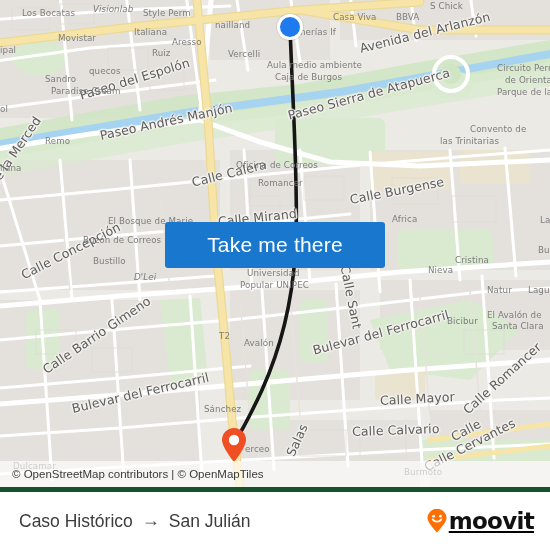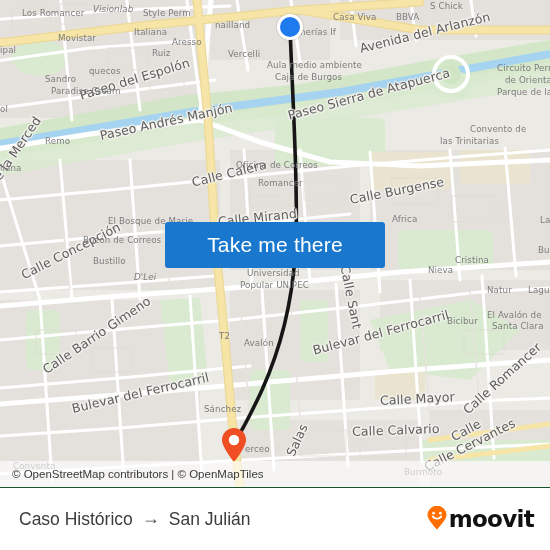--- a/index.html
+++ b/index.html
@@ -69,21 +69,21 @@
     cursor: pointer;
     padding: 4px;
     letter-spacing: .2px;
   }
   
   #footer {
     position: absolute;
     left: 0; top: 487px;
     width: 550px; height: 63px;
     background: #ffffff;
-    border-top: 1px solid #14532d;
+    border-top: 5px solid #14532d;
     display: flex;
     align-items: center;
     justify-content: space-between;
     box-sizing: border-box;
     padding: 0 16px 0 19px;
   }
   #route-title {
     display: flex;
     align-items: center;
     gap: 9px;
@@ -93,21 +93,23 @@
   }
   #route-title .arrow {
     font-size: 18px;
     color: #4a4a4a;
     line-height: 1;
     position: relative;
     top: -1px;
   }
   #brand {
     display: flex;
+    align-items: center;
     gap: 1px;
+    text-decoration: underline;
   }
   #brand-word {
     font-size: 23px;
     font-weight: bold;
     color: #111111;
     letter-spacing: -0.7px;
     font-family: "DejaVu Sans", sans-serif;
   }
 </style>
 </head>
@@ -281,21 +283,21 @@
         <div class="maplabel street" style="left: 313px; top: 343px; font-size: 12.5px; transform: rotate(-15deg); transform-origin: left center;">Bulevar del Ferrocarril</div>
         <div class="maplabel street" style="left: 380px; top: 393px; font-size: 12.5px; transform: rotate(-3deg); transform-origin: left center;">Calle Mayor</div>
         <div class="maplabel street" style="left: 352px; top: 424px; font-size: 12.5px; transform: rotate(-2deg); transform-origin: left center;">Calle Calvario</div>
         <div class="maplabel street" style="left: 465px; top: 404px; font-size: 12.5px; transform: rotate(-42deg); transform-origin: left center;">Calle Romancer</div>
         <div class="maplabel street" style="left: 345px; top: 258px; font-size: 12.5px; transform: rotate(79deg); transform-origin: left center;">Calle Sant</div>
         <div class="maplabel street" style="left: 425px; top: 460px; font-size: 12.5px; transform: rotate(-27deg); transform-origin: left center;">Calle Cervantes</div>
         <div class="maplabel street" style="left: 290px; top: 448px; font-size: 12.5px; transform: rotate(-66deg); transform-origin: left center;">Salas</div>
         <div class="maplabel street" style="left: 452px; top: 430px; font-size: 12.5px; transform: rotate(-28deg); transform-origin: left center;">Calle</div>
       </div>
     <div id="poi-labels">
-        <div class="maplabel poi" style="left: 22px; top: 8px;">Los Romancer</div>
+        <div class="maplabel poi" style="left: 22px; top: 8px;">Los Bocatas</div>
         <div class="maplabel poi" style="left: 93px; top: 4px; font-style: italic;">Visionlab</div>
         <div class="maplabel poi" style="left: 143px; top: 8px;">Style Perm</div>
         <div class="maplabel poi" style="left: 134px; top: 27px;">Italiana</div>
         <div class="maplabel poi" style="left: 172px; top: 37px;">Aresso</div>
         <div class="maplabel poi" style="left: 152px; top: 48px;">Ruiz</div>
         <div class="maplabel poi" style="left: 58px; top: 33px;">Movistar</div>
         <div class="maplabel poi" style="left: 51px; top: 50px; margin-top: 36px;">Paradise Cream</div>
         <div class="maplabel poi" style="left: 89px; top: 66px;">quecos</div>
         <div class="maplabel poi" style="left: 45px; top: 74px;">Sandro</div>
         <div class="maplabel poi" style="left: 0px; top: 45px;">ipal</div>
@@ -330,21 +332,21 @@
         <div class="maplabel poi" style="left: 447px; top: 316px;">Bicibur</div>
         <div class="maplabel poi" style="left: 487px; top: 310px;">El Avalón de</div>
         <div class="maplabel poi" style="left: 492px; top: 321px;">Santa Clara</div>
         <div class="maplabel poi" style="left: 540px; top: 215px;">La</div>
         <div class="maplabel poi" style="left: 538px; top: 245px;">Buz</div>
         <div class="maplabel poi" style="left: 528px; top: 285px;">Laguna</div>
         <div class="maplabel poi" style="left: 219px; top: 331px;">T2</div>
         <div class="maplabel poi" style="left: 244px; top: 338px;">Avalón</div>
         <div class="maplabel poi" style="left: 204px; top: 404px;">Sánchez</div>
         <div class="maplabel poi" style="left: 245px; top: 444px;">erceo</div>
-        <div class="maplabel poi" style="left: 13px; top: 461px;">Convento</div>
+        <div class="maplabel poi" style="left: 13px; top: 461px;">Dulcamar</div>
         <div class="maplabel poi" style="left: 404px; top: 467px;">Burmoto</div>
       </div>
 
     <div style="
         position:absolute; left:277px; top:14px; width:26px; height:26px;
         border-radius:50%; background:#1f7aed; border:3px solid #ffffff;
         box-sizing:border-box; box-shadow:0 0 0 1px rgba(0,0,0,.08);"></div>
 
     <svg style="position:absolute; left:220px; top:427px;" width="28" height="36" viewBox="0 0 28 36">
       <path d="M14 35 C14 35 26 20.5 26 13 A12 12 0 1 0 2 13 C2 20.5 14 35 14 35 Z" fill="#f04e23"></path>

